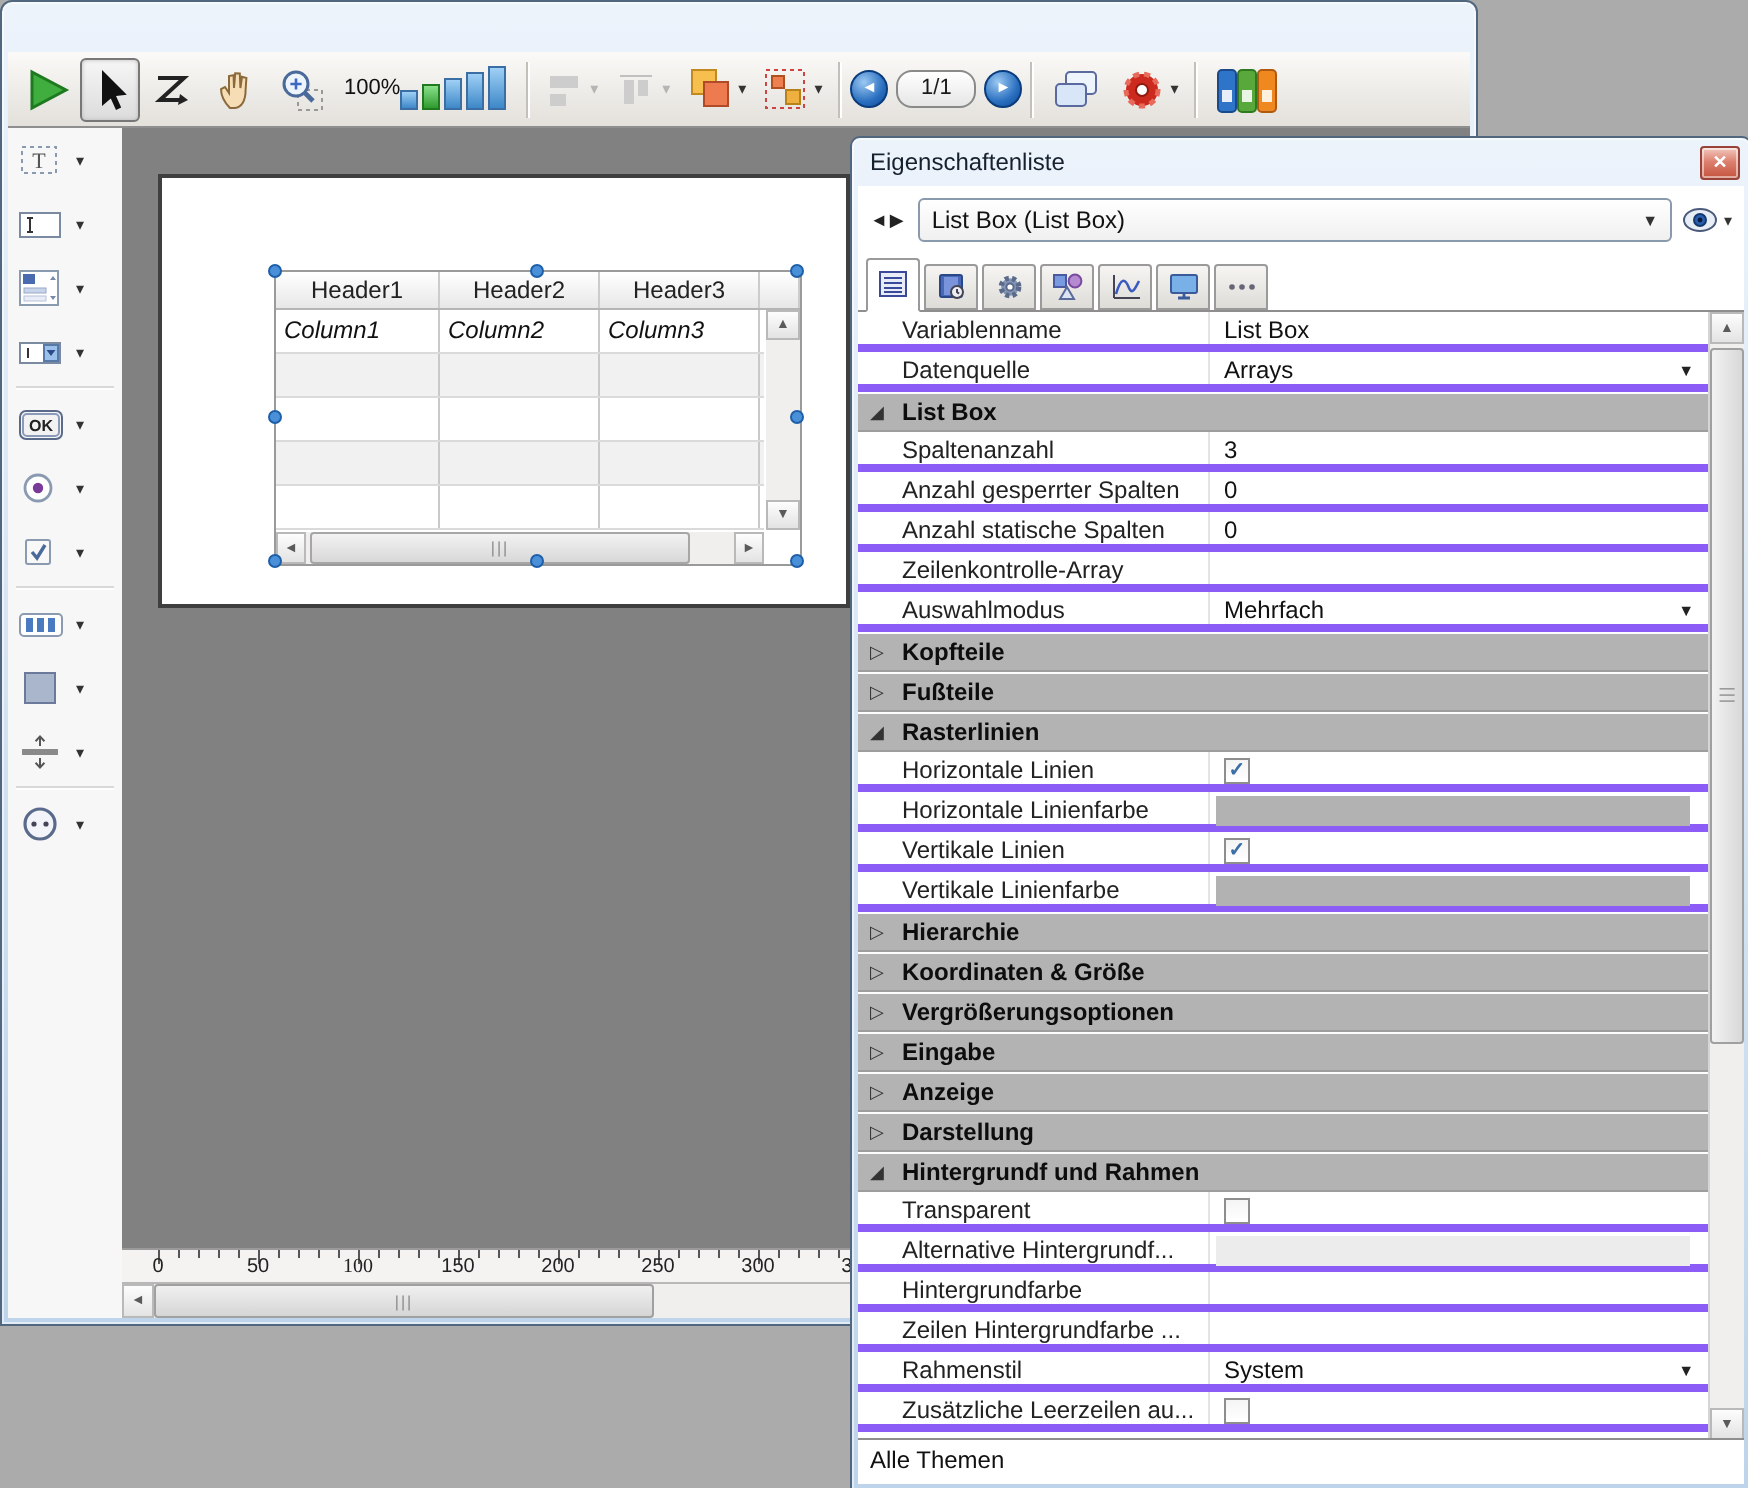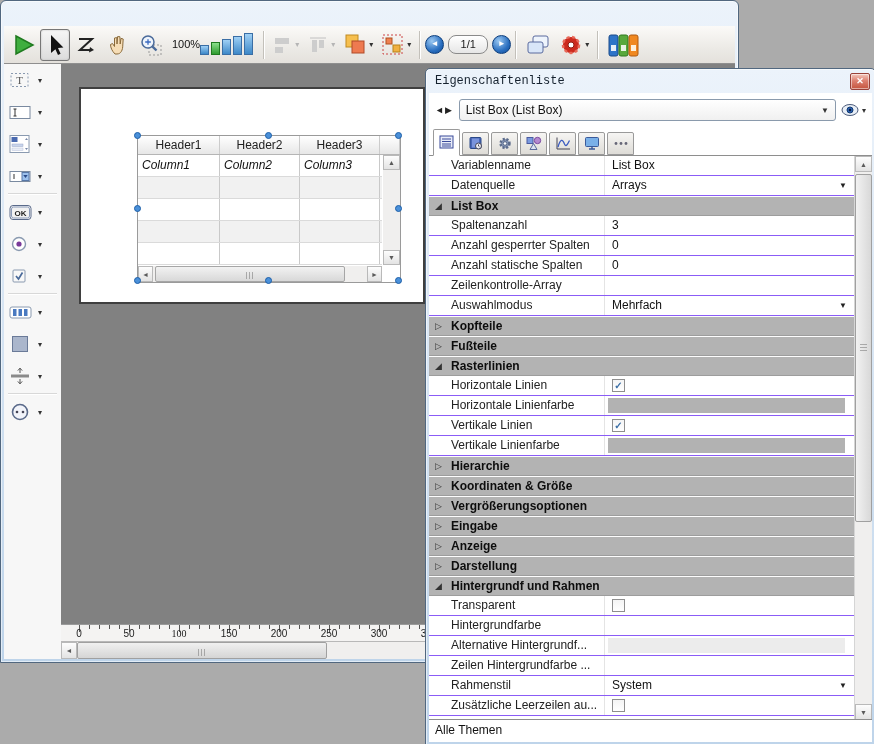--- a/index.html
+++ b/index.html
@@ -70,39 +70,39 @@
   .tickm{position:absolute;top:0;width:1px;background:#555;}
   .ticknum{position:absolute;top:3px;transform:translateX(-50%);font-size:10px;color:#222;}
   #canvas-hscroll{position:absolute;left:57px;right:0;bottom:0;height:17px;}
   #canvas-hscroll .lf{position:absolute;left:0;top:0;bottom:0;width:16px;}
   #canvas-hscroll .rt{position:absolute;right:0;top:0;bottom:0;width:16px;}
   #canvas-hthumb{position:absolute;left:16px;top:0;bottom:0;width:250px;background:linear-gradient(#f0f0f0,#d5d5d5);
     border:1px solid #a0a0a0;border-radius:2px;box-sizing:border-box;}
 
   
   #props-win{left:425px;top:68px;width:449px;height:676px;border-radius:5px 5px 0 0;z-index:2;}
-  #props-win .win-title{height:24px;line-height:24px;font-family:Liberation Mono, monospace;}
+  #props-win .win-title{height:24px;line-height:24px;}
   #props-win .win-body{top:24px;}
   #props-close{position:absolute;top:4px;right:5px;width:18px;height:15px;border:1px solid #99423a;border-radius:2px;
     background:linear-gradient(#f3c9bf,#dd8070 45%,#c4543e);color:#fff;font-size:9px;font-weight:bold;
     text-align:center;line-height:14px;box-shadow:inset 0 0 0 1px rgba(255,255,255,.5);}
   #selector-row{position:absolute;left:0;right:0;top:0;height:34px;background:#fff;display:flex;align-items:center;}
   #obj-nav{font-size:9px;color:#222;margin:0 6px 0 6px;letter-spacing:1px;}
   #obj-combo{flex:1;height:20px;border:1px solid #8a9aac;border-radius:3px;background:linear-gradient(#ffffff,#f0f0f0);
     display:flex;align-items:center;padding:0 6px;position:relative;}
   #obj-combo .val{flex:1;font-size:12px;color:#111;}
   #eye-btn{display:flex;align-items:center;margin:0 6px 0 5px;}
   #tabs-row{position:absolute;left:0;right:0;top:34px;height:29px;background:#fff;border-bottom:1px solid #8e8e8e;padding-left:3px;box-sizing:border-box;}
   .ptab{position:absolute;top:5px;width:27px;height:23px;border:1px solid #9a9a9a;border-radius:2px 2px 0 0;
     background:linear-gradient(#f6f5f3,#dedcd7);display:flex;align-items:center;justify-content:center;box-sizing:border-box;}
   .ptab.active{top:2px;height:27px;background:#fff;border-bottom-color:#fff;z-index:3;}
 
   #props-list{position:absolute;left:0;right:0;top:63px;bottom:22px;background:#fff;overflow:hidden;}
   .prow{position:relative;height:20px;box-sizing:border-box;}
-  .prow.p{border-bottom:1px solid #8b5cf6;}
+  .prow.p{border-bottom:4px solid #8b5cf6;}
   .prow .lbl{position:absolute;left:0;top:0;bottom:0;width:176px;padding-left:22px;line-height:19px;font-size:12px;color:#222;
     white-space:nowrap;overflow:hidden;box-sizing:border-box;border-right:1px solid #e4e4e4;}
   .prow .val{position:absolute;left:177px;top:0;bottom:0;right:17px;line-height:19px;padding-left:6px;font-size:12px;color:#111;white-space:nowrap;}
   .prow.s{background:#b3b3b3;border-top:1px solid #fdfdfd;border-bottom:1px solid #9d9d9d;}
   .prow.s .tri{position:absolute;left:6px;top:0;line-height:19px;font-size:9px;color:#333;}
   .prow.s .slbl{position:absolute;left:22px;top:0;line-height:19px;font-weight:bold;font-size:12px;color:#0d0d0d;}
   .vdd{position:absolute;right:8px;top:0;line-height:19px;font-size:8px;color:#222;}
   .cbx{position:absolute;left:6px;top:3px;width:13px;height:13px;border:1px solid #8e8e8e;
     background:linear-gradient(#f4f4f4,#ffffff);box-sizing:border-box;text-align:center;line-height:11px;font-size:10px;color:#3a6ea5;font-weight:bold;}
   .swatch{position:absolute;left:2px;top:2px;right:10px;height:15px;}
@@ -638,28 +638,28 @@
             <span class="tri">◢</span>
             <span class="slbl">Hintergrundf und Rahmen</span>
           </div>
           <div class="prow p">
             <div class="lbl">Transparent</div>
             <div class="val">
               <span class="cbx"></span>
             </div>
           </div>
           <div class="prow p">
-            <div class="lbl">Hintergrundfarbe</div>
-            <div class="val"></div>
-          </div>
-          <div class="prow p">
             <div class="lbl">Alternative Hintergrundf...</div>
             <div class="val">
               <span class="swatch" style="background: rgb(236, 236, 236);"></span>
             </div>
+          </div>
+          <div class="prow p">
+            <div class="lbl">Hintergrundfarbe</div>
+            <div class="val"></div>
           </div>
           <div class="prow p">
             <div class="lbl">Zeilen Hintergrundfarbe ...</div>
             <div class="val"></div>
           </div>
           <div class="prow p">
             <div class="lbl">Rahmenstil</div>
             <div class="val">System<span class="vdd">▼</span></div>
           </div>
           <div class="prow p">

